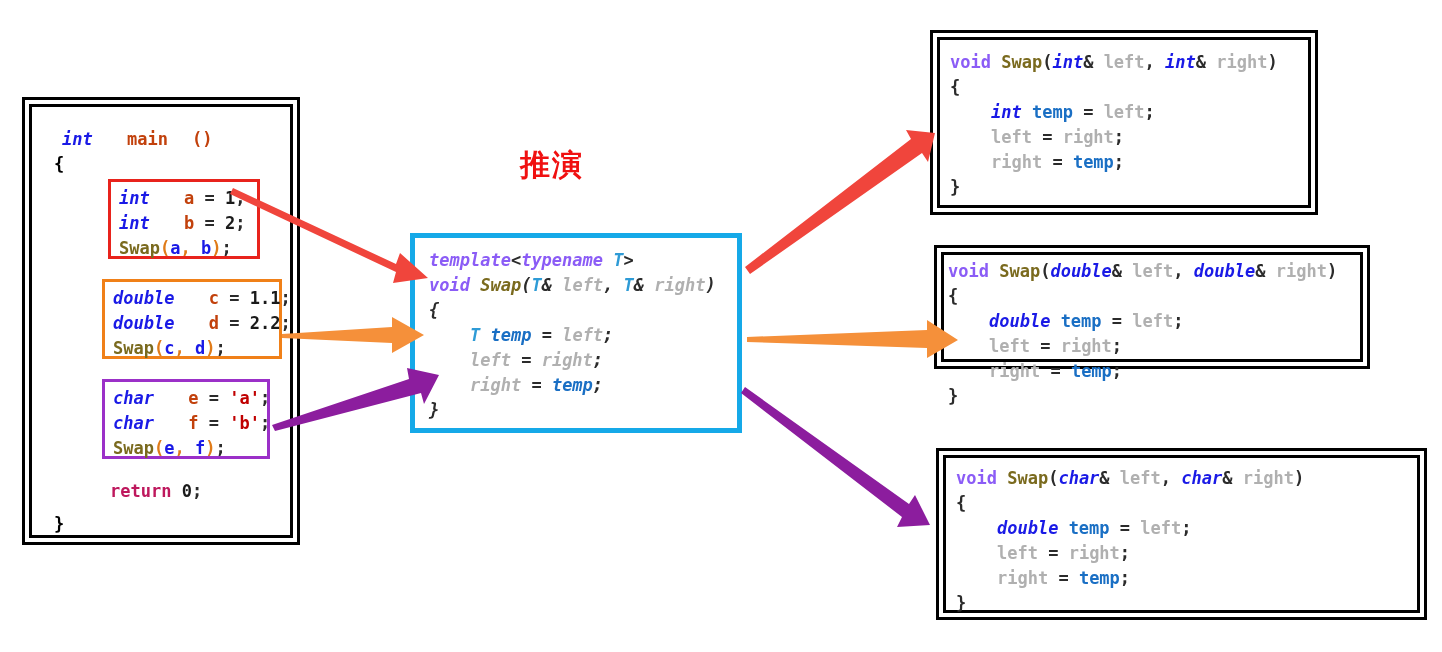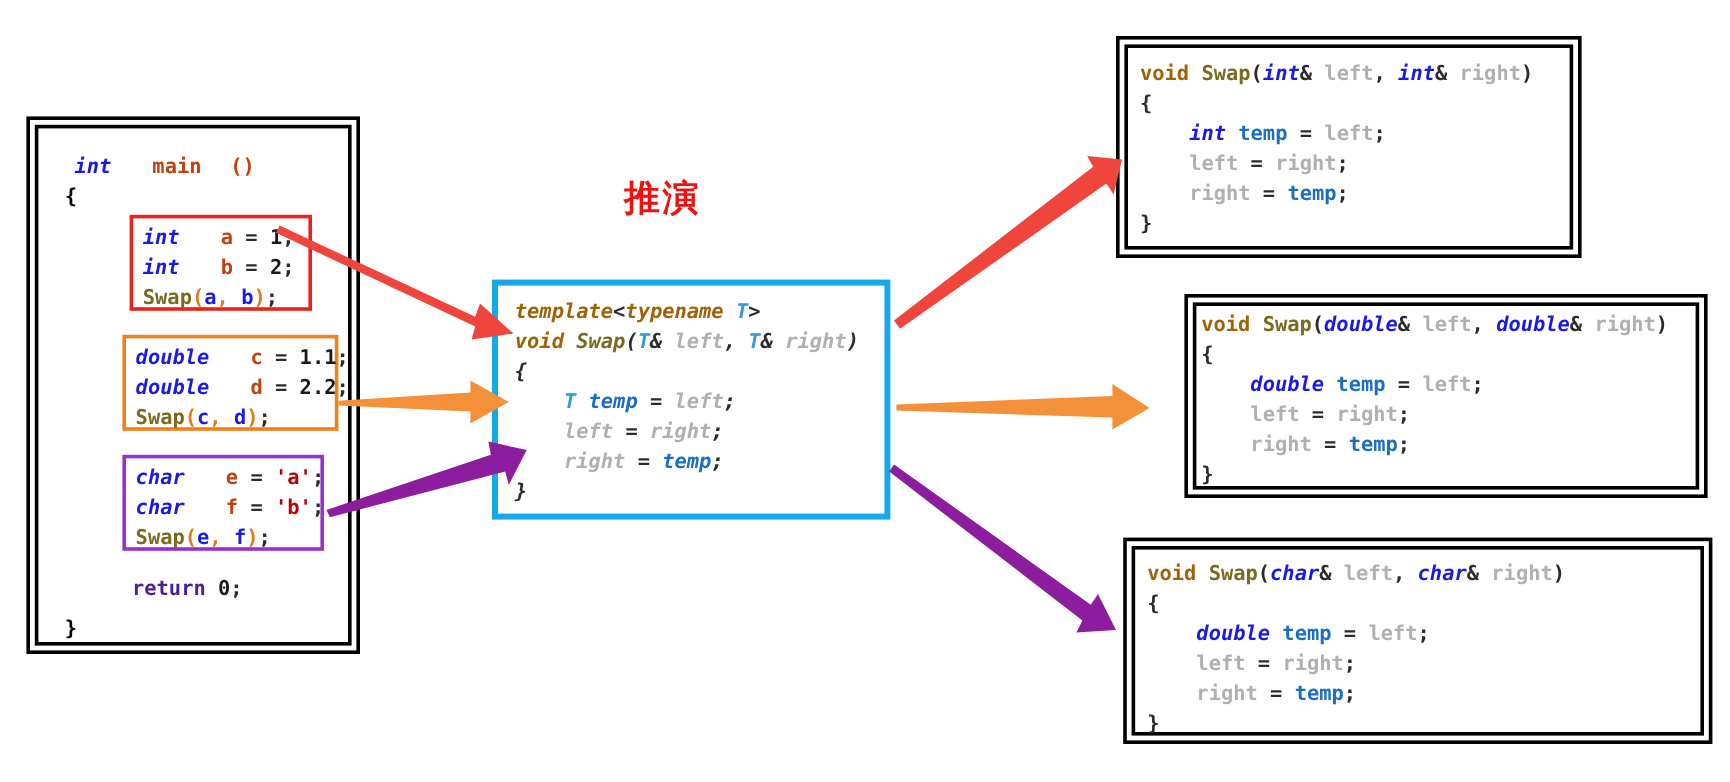--- a/index.html
+++ b/index.html
@@ -13,22 +13,22 @@
 
   
   .code{
     font-family:"DejaVu Sans Mono","Liberation Mono",monospace;
     white-space:pre;
     line-height:25px;
     font-size:17px;
     font-weight:bold;
   }
   .code .kw   {color:#1a1ae6;font-style:italic;}      
-  .code .kw2  {color:#a16207;}      
-  .code .ret  {color:#4c1d95;}      
+  .code .kw2  {color:#8b5cf6;}      
+  .code .ret  {color:#be185d;}      
   .code .id   {color:#c2410c;padding-left:24px;}      
   .code .var  {color:#1a1ae6;}      
   .code .fn   {color:#7a6a1e;}      
   .code .punct{color:#e07b18;}      
   .code .num  {color:#1a1a1a;}
   .code .str  {color:#c00000;}      
   .code .T    {color:#2e9bd6;}      
   .code .dim  {color:#b0b0b0;}      
   .code .temp {color:#1a6fc4;}      
   .code .op   {color:#2b2b2b;}
@@ -134,21 +134,21 @@
     <div class="inner">
       <div class="code" style="position:absolute;left:10px;top:10px;"><span class="kw2">void</span> <span class="fn">Swap</span><span class="op">(</span><span class="kw">int</span><span class="op">&amp;</span> <span class="dim">left</span><span class="op">,</span> <span class="kw">int</span><span class="op">&amp;</span> <span class="dim">right</span><span class="op">)</span>
 <span class="brace">{</span>
     <span class="kw">int</span> <span class="temp">temp</span> <span class="op">=</span> <span class="dim">left</span><span class="op">;</span>
     <span class="dim">left</span> <span class="op">=</span> <span class="dim">right</span><span class="op">;</span>
     <span class="dim">right</span> <span class="op">=</span> <span class="temp">temp</span><span class="op">;</span>
 <span class="brace">}</span></div>
     </div>
   </div>
 
-  <div class="dframe" style="left:987px;top:245px;width:436px;height:170px;">
+  <div class="dframe" style="left:934px;top:245px;width:436px;height:124px;">
     <div class="inner">
       <div class="code" style="position:absolute;left:4px;top:4px;"><span class="kw2">void</span> <span class="fn">Swap</span><span class="op">(</span><span class="kw">double</span><span class="op">&amp;</span> <span class="dim">left</span><span class="op">,</span> <span class="kw">double</span><span class="op">&amp;</span> <span class="dim">right</span><span class="op">)</span>
 <span class="brace">{</span>
     <span class="kw">double</span> <span class="temp">temp</span> <span class="op">=</span> <span class="dim">left</span><span class="op">;</span>
     <span class="dim">left</span> <span class="op">=</span> <span class="dim">right</span><span class="op">;</span>
     <span class="dim">right</span> <span class="op">=</span> <span class="temp">temp</span><span class="op">;</span>
 <span class="brace">}</span></div>
     </div>
   </div>
 

